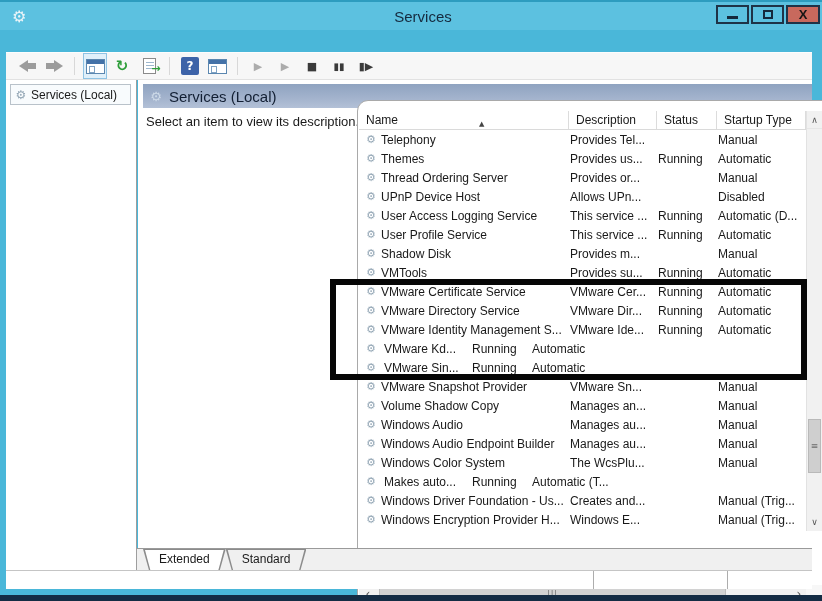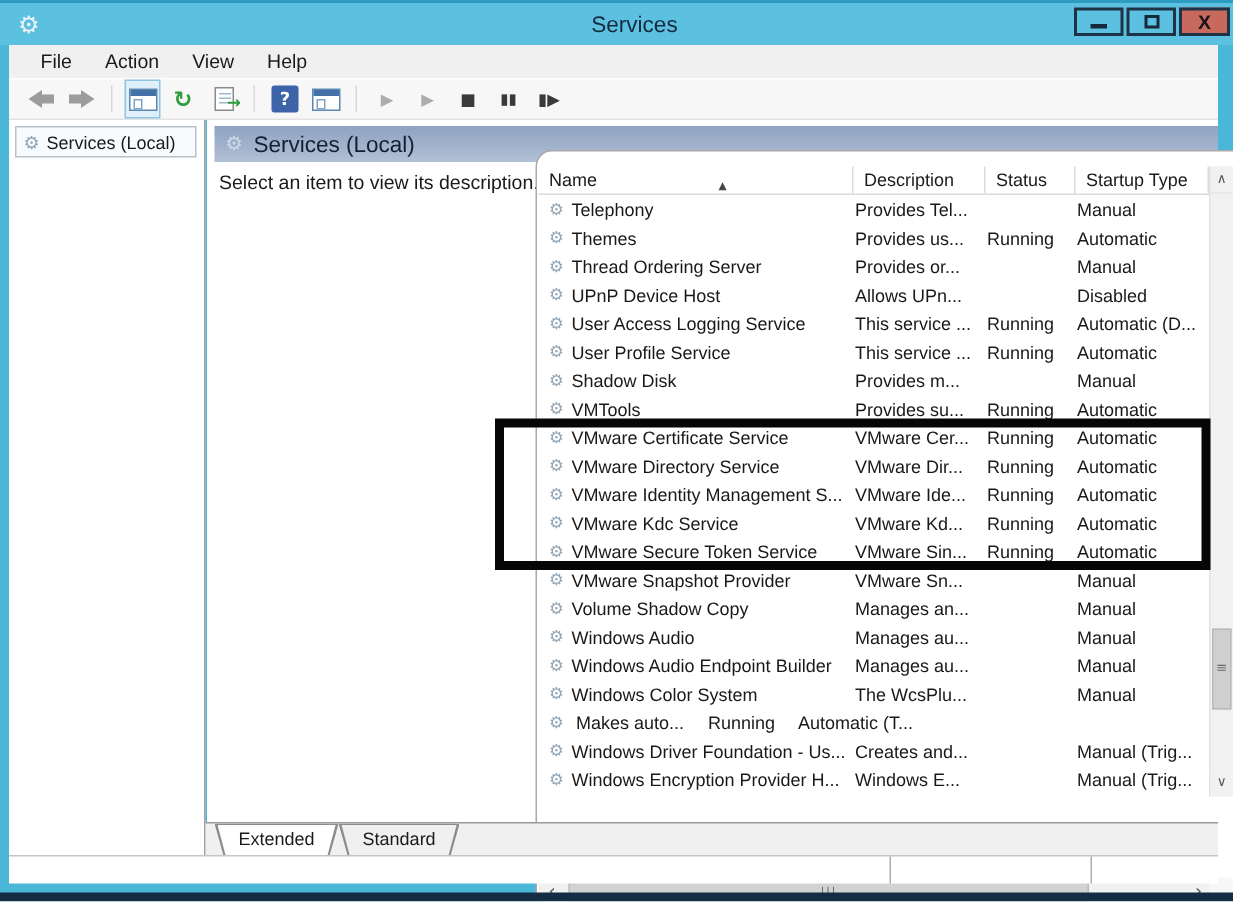--- a/index.html
+++ b/index.html
@@ -142,26 +142,20 @@
     <span class="win-title">Services</span>
     <span class="wbtn min">
         <span class="minbar"></span>
       </span>
     <span class="wbtn max">
         <span class="maxbox"></span>
       </span>
     <span class="wbtn close">X</span>
   </div>
 
-  <div class="menubar">
-      <span class="menu-item">File</span>
-      <span class="menu-item">Action</span>
-      <span class="menu-item">View</span>
-      <span class="menu-item">Help</span>
-    </div>
 
   <div class="toolbar">
       <div class="tbtn">
         <span class="navarr">
           <span class="arr-head-l"></span>
           <span class="arr-shaft"></span>
         </span>
       </div>
       <div class="tbtn">
         <span class="navarr">
@@ -311,28 +305,26 @@
         </div>
         <div class="row">
           <span class="gear-sm icon">⚙</span>
           <span class="c c-name">VMware Identity Management S...</span>
           <span class="c c-desc">VMware Ide...</span>
           <span class="c c-status">Running</span>
           <span class="c c-start">Automatic</span>
         </div>
         <div class="row">
           <span class="gear-sm icon">⚙</span>
-          <span class="c c-name">VMware Kdc Service</span>
           <span class="c c-desc">VMware Kd...</span>
           <span class="c c-status">Running</span>
           <span class="c c-start">Automatic</span>
         </div>
         <div class="row">
           <span class="gear-sm icon">⚙</span>
-          <span class="c c-name">VMware Secure Token Service</span>
           <span class="c c-desc">VMware Sin...</span>
           <span class="c c-status">Running</span>
           <span class="c c-start">Automatic</span>
         </div>
         <div class="row">
           <span class="gear-sm icon">⚙</span>
           <span class="c c-name">VMware Snapshot Provider</span>
           <span class="c c-desc">VMware Sn...</span>
           <span class="c c-status"></span>
           <span class="c c-start">Manual</span>

